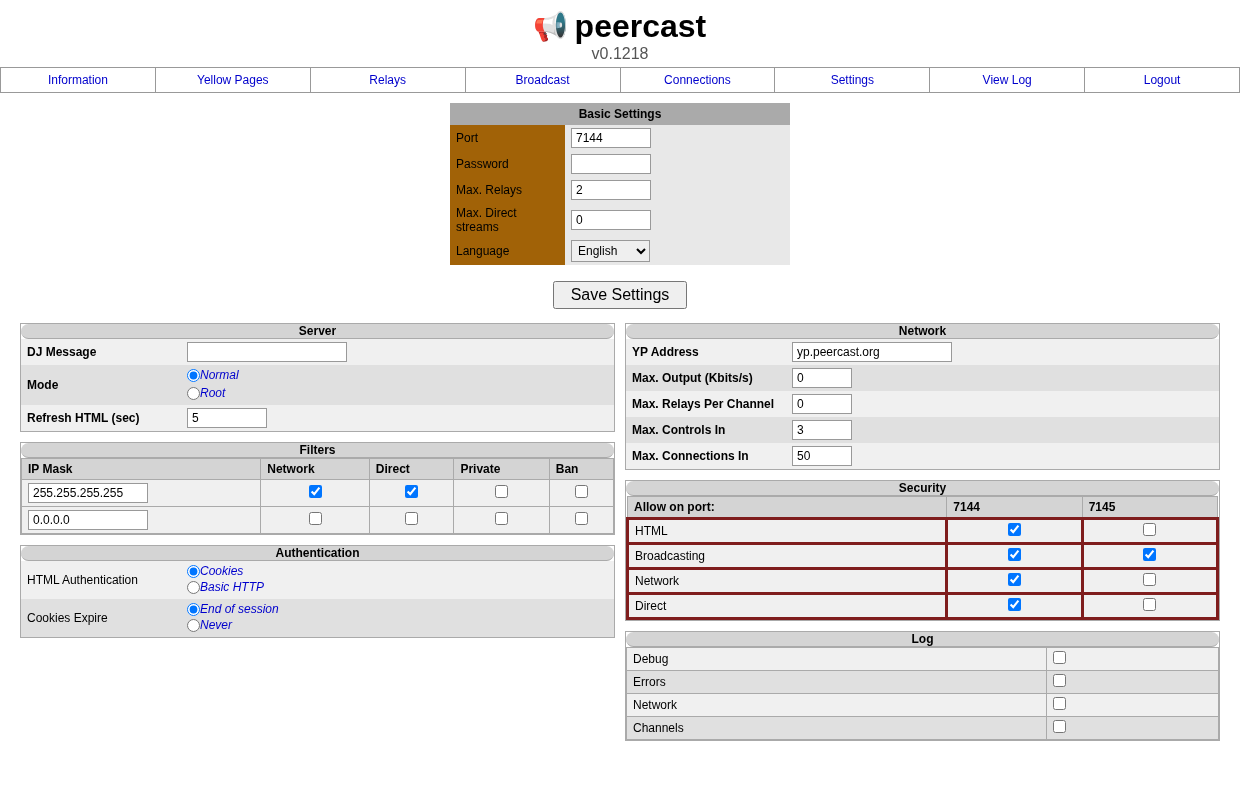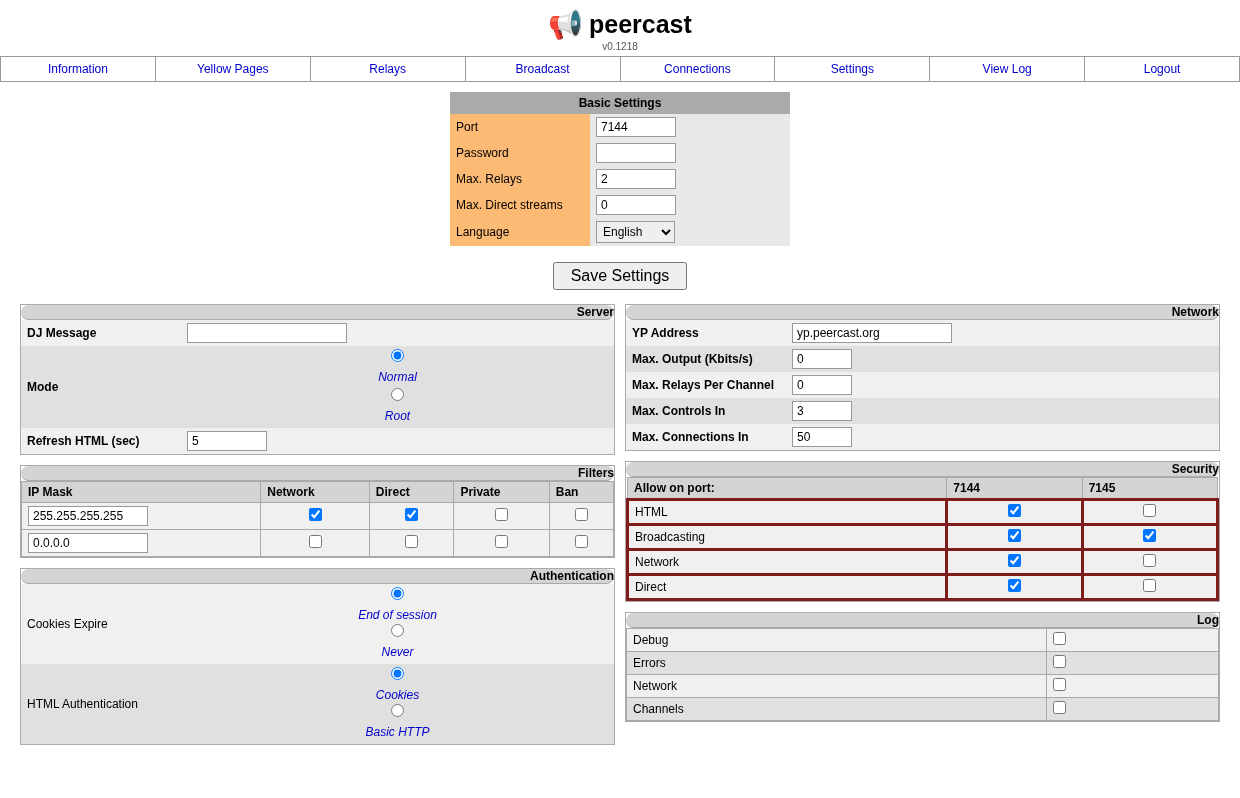--- a/index.html
+++ b/index.html
@@ -2,54 +2,54 @@
 <html><head>
   <meta charset="utf-8">
   <style>
     * { box-sizing: border-box; margin: 0; padding: 0; }
     body { font-family: Arial, sans-serif; font-size: 12px; background: #fff; color: #000; }
 
     
     #header { text-align: center; padding: 8px 0 4px; }
     #logo-area { display: flex; align-items: center; justify-content: center; gap: 6px; }
     #logo-text { font-size: 28px; font-weight: bold; color: #000; }
-    #version { font-size: 10px; color: #555; text-align: center; }
+    #version { font-size: 16px; color: #555; text-align: center; }
 
     
     #nav { display: flex; border-top: 1px solid #999; border-bottom: 1px solid #999; }
     #nav a { flex: 1; text-align: center; padding: 5px 0; color: #00c; text-decoration: none; border-right: 1px solid #999; font-size: 12px; }
     #nav a:first-child { border-left: 1px solid #999; }
 
     
     #main { padding: 10px 20px 20px; }
 
     
     #basic-settings { width: 340px; margin: 0 auto 16px; }
     .section-header { background: #aaa; text-align: center; font-weight: bold; padding: 4px; font-size: 12px; }
     .form-table { width: 100%; border-collapse: collapse; }
     .form-table tr { }
     .form-table td { padding: 3px 6px; vertical-align: middle; }
-    .form-table td:first-child { width: 140px; background: #fdba74; }
+    .form-table td:first-child { width: 115px; background: #a16207; }
     .form-table td:last-child { background: #e8e8e8; }
     .form-input { border: 1px solid #999; padding: 2px 4px; font-size: 12px; }
     .form-input-sm { width: 80px; }
     .form-select { border: 1px solid #999; font-size: 12px; padding: 2px; }
 
     
     #save-btn-row { text-align: center; margin-bottom: 14px; }
     #save-btn { padding: 3px 16px; font-size: 16px; cursor: pointer; }
 
     
     #two-col { display: flex; gap: 10px; margin-bottom: 10px; }
     .col-left { flex: 1; }
     .col-right { flex: 1; }
 
     
     .panel { border: 1px solid #aaa; margin-bottom: 10px; }
-    .panel-header { background: #d4d4d4; text-align: right; font-weight: bold; border-bottom: 1px solid #aaa; font-size: 12px; border-radius: 11px; }
+    .panel-header { background: #d4d4d4; text-align: center; font-weight: bold; border-bottom: 1px solid #aaa; font-size: 12px; border-radius: 11px; }
     .panel-table { width: 100%; border-collapse: collapse; }
     .panel-table td { padding: 3px 6px; vertical-align: middle; font-size: 12px; }
     .panel-table tr:nth-child(odd) td { background: #f0f0f0; }
     .panel-table tr:nth-child(even) td { background: #e0e0e0; }
     .panel-table td.label-col { width: 160px; font-weight: bold; }
     .panel-table td.value-col { }
     .filters-table { width: 100%; border-collapse: collapse; font-size: 12px; }
     .filters-table th { background: #d4d4d4; padding: 3px 6px; text-align: left; font-weight: bold; border: 1px solid #aaa; }
     .filters-table td { padding: 3px 6px; background: #f0f0f0; border: 1px solid #aaa; text-align: center; vertical-align: middle; }
     .filters-table td.ip-col { text-align: left; }
@@ -60,21 +60,21 @@
     .security-table th { background: #d4d4d4; padding: 3px 6px; font-weight: bold; border: 1px solid #aaa; text-align: left; }
     .security-table td { padding: 3px 6px; background: #f0f0f0; border: 3px solid #7f1d1d; text-align: center; }
     .security-table td.label-col { text-align: left; }
 
     
     .auth-table { width: 100%; border-collapse: collapse; font-size: 12px; }
     .auth-table td { padding: 3px 6px; vertical-align: middle; }
     .auth-table tr:nth-child(odd) td { background: #f0f0f0; }
     .auth-table tr:nth-child(even) td { background: #e0e0e0; }
     .auth-table td.label-col { width: 160px; }
-    .radio-option { display: flex; align-items: center; gap: 8px; margin-bottom: 2px; flex-direction: column; }
+    .radio-option { display: flex; align-items: center; gap: 0; margin-bottom: 2px; }
     .radio-option label { font-style: italic; }
 
     
     .log-table { width: 100%; border-collapse: collapse; font-size: 12px; }
     .log-table td { padding: 3px 6px; background: #f0f0f0; border: 1px solid #aaa; vertical-align: middle; }
     .log-table tr:nth-child(even) td { background: #e0e0e0; }
 
     
     .mode-options { display: flex; flex-direction: column; gap: 2px; }
 
@@ -82,21 +82,21 @@
     #footer { text-align: center; padding: 20px; font-size: 12px; color: #555; border-top: 1px solid #ccc; margin-top: 20px; }
 
     input[type="text"], input[type="password"] { border: 1px solid #999; padding: 2px 4px; font-size: 12px; }
   </style>
 </head>
 <body>
 
 <div id="header">
   <div id="logo-area">
     <span style="font-size:28px;">📢</span>
-    <span id="logo-text" style="font-size:25px;font-weight:bold;text-align:right;">peercast</span>
+    <span id="logo-text" style="font-size:32px;font-weight:bold;text-align:right;">peercast</span>
   </div>
   <div id="version">v0.1218</div>
 </div>
 
 <div id="nav">
   <a href="#">Information</a>
   <a href="#">Yellow Pages</a>
   <a href="#">Relays</a>
   <a href="#">Broadcast</a>
   <a href="#">Connections</a>
@@ -208,45 +208,45 @@
             </tr>
           </tbody>
         </table>
       </div>
 
       <div class="panel">
         <div class="panel-header">Authentication</div>
         <table class="auth-table">
           <tbody>
               <tr>
+            <td class="label-col">HTML Authentication</td>
+            <td>
+              <div class="radio-option">
+                <input type="radio" name="auth" checked="" style="">
+                <label style="color:#00c;font-style:italic;">Cookies</label>
+              </div>
+              <div class="radio-option">
+                <input type="radio" name="auth" style="">
+                <label style="color:#00c;font-style:italic;">Basic HTTP</label>
+              </div>
+            </td>
+          </tr>
+          <tr>
             <td class="label-col">Cookies Expire</td>
             <td>
               <div class="radio-option">
                 <input type="radio" name="expire" checked="" style="">
                 <label style="color:#00c;font-style:italic;">End of session</label>
               </div>
               <div class="radio-option">
                 <input type="radio" name="expire" style="">
                 <label style="color:#00c;font-style:italic;">Never</label>
               </div>
             </td>
           </tr>
-          <tr>
-            <td class="label-col">HTML Authentication</td>
-            <td>
-              <div class="radio-option">
-                <input type="radio" name="auth" checked="" style="">
-                <label style="color:#00c;font-style:italic;">Cookies</label>
-              </div>
-              <div class="radio-option">
-                <input type="radio" name="auth" style="">
-                <label style="color:#00c;font-style:italic;">Basic HTTP</label>
-              </div>
-            </td>
-          </tr>
         </tbody>
           </table>
       </div>
 
     </div>
 
     <div class="col-right">
 
       <div class="panel">
         <div class="panel-header">Network</div>

